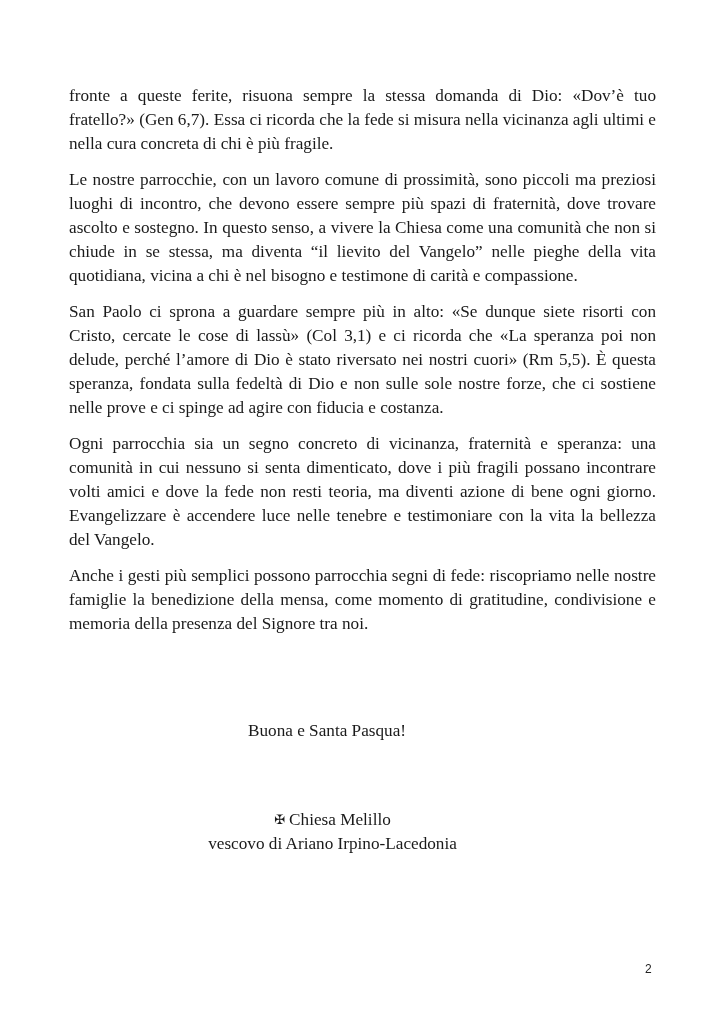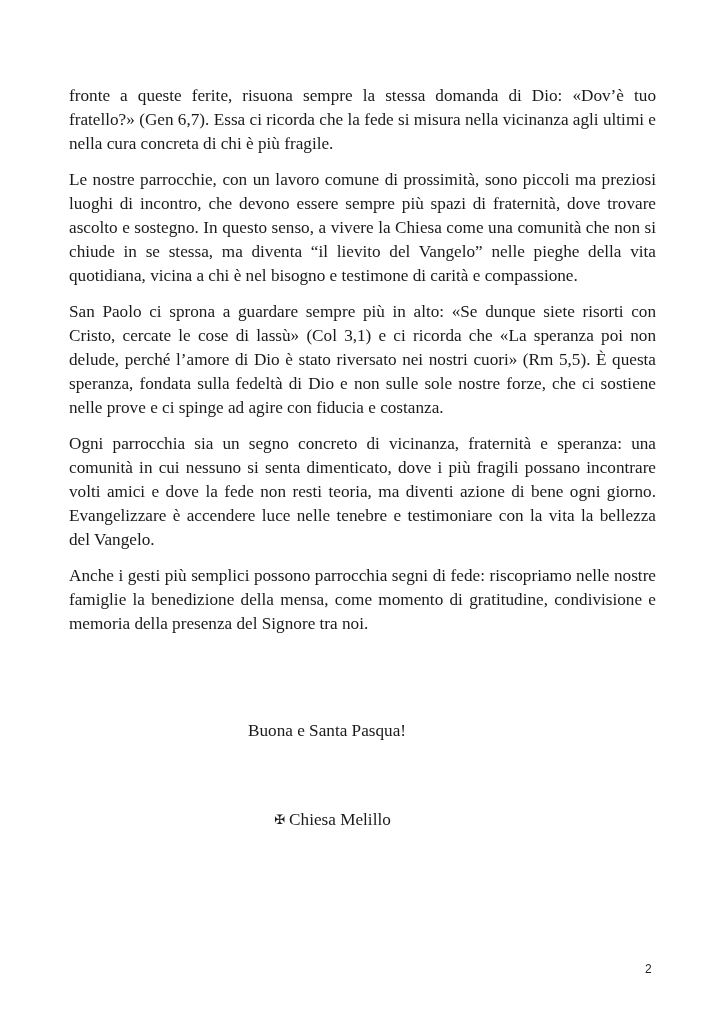--- a/index.html
+++ b/index.html
@@ -59,15 +59,16 @@
   <p class="para">Ogni parrocchia sia un segno concreto di vicinanza, fraternità e speranza: una comunità in cui nessuno si senta dimenticato, dove i più fragili possano incontrare volti amici e dove la fede non resti teoria, ma diventi azione di bene ogni giorno. Evangelizzare è accendere luce nelle tenebre e testimoniare con la vita la bellezza del Vangelo.</p>
   <p class="para">Anche i gesti più semplici possono parrocchia segni di fede: riscopriamo nelle nostre famiglie la benedizione della mensa, come momento di gratitudine, condivisione e memoria della presenza del Signore tra noi.</p>
 </div>
 
 <div class="greeting">Buona e Santa Pasqua!</div>
 
 <div class="signature">
   <div>
     <span class="cross">✠</span><span>Chiesa Melillo</span>
   </div>
+  <div>vescovo di Ariano Irpino-Lacedonia</div>
 </div>
 
 <div class="page-number">2</div>
 
 </body></html>

